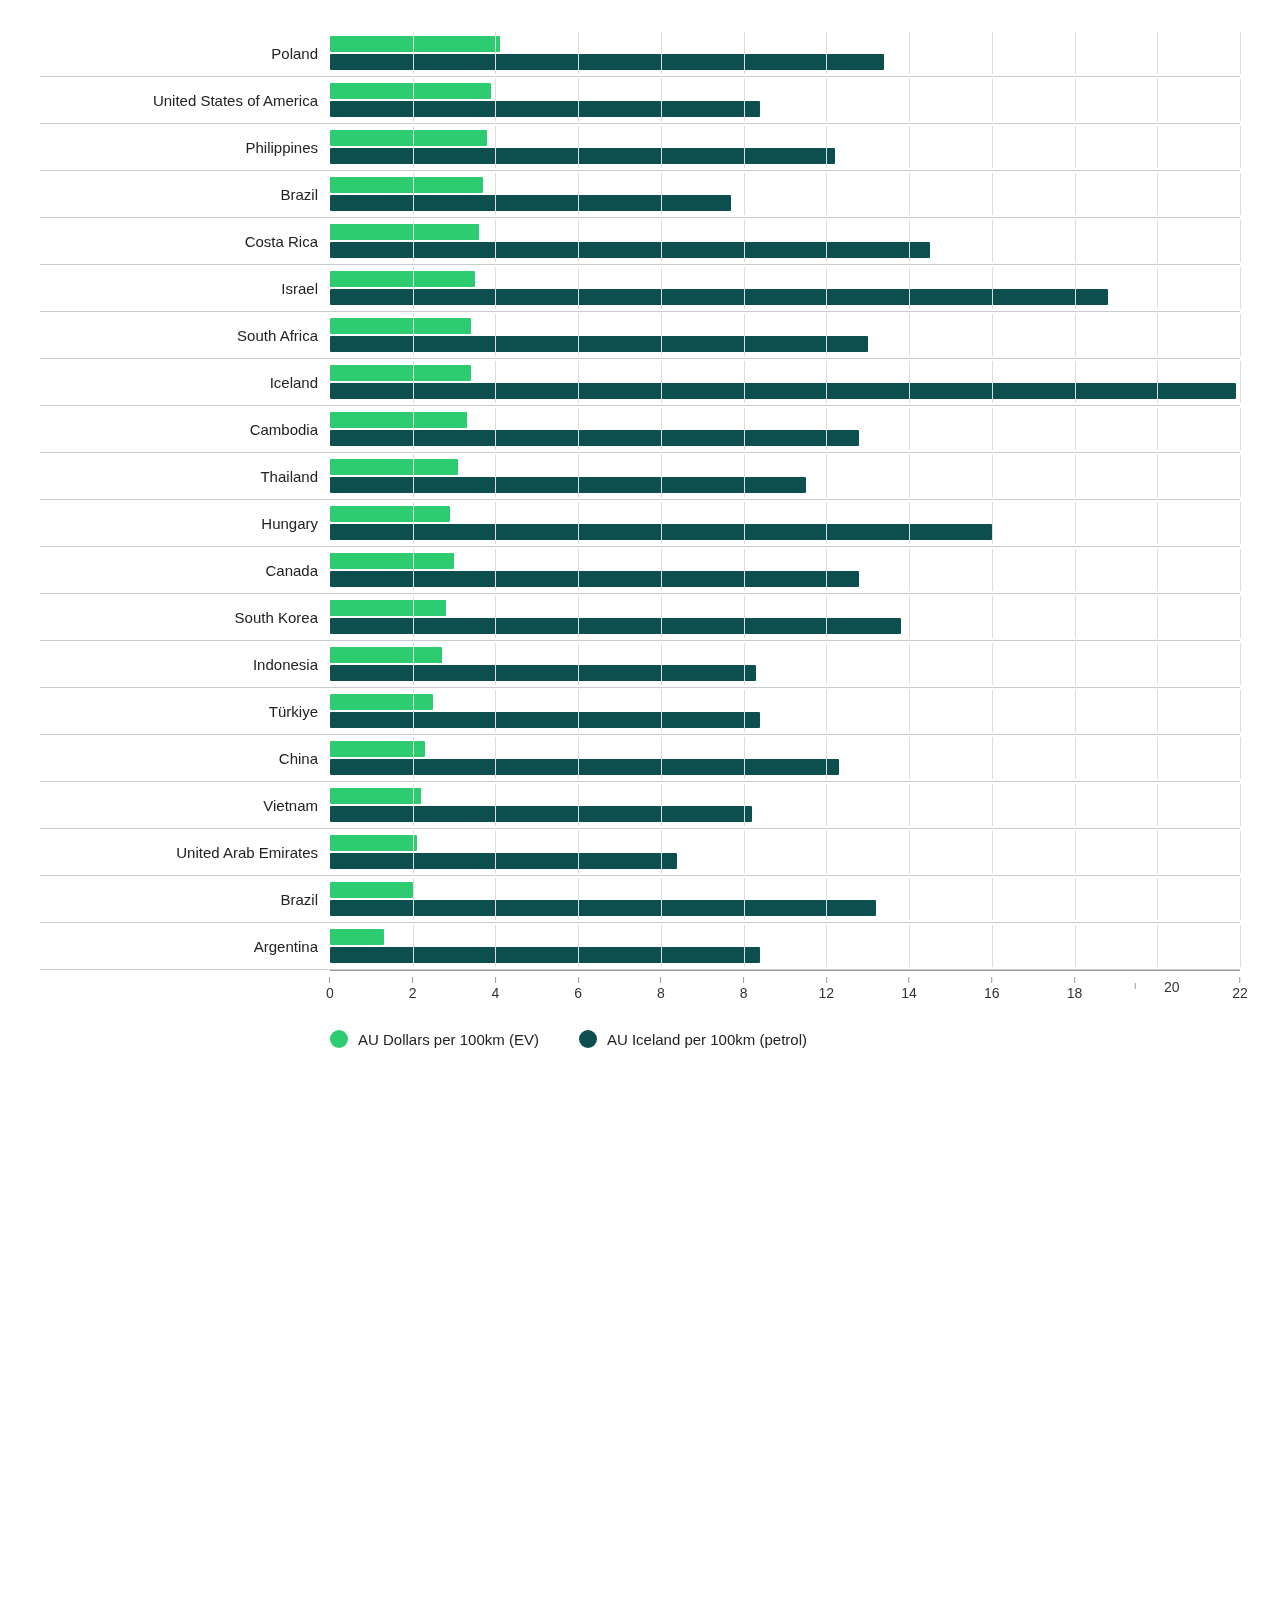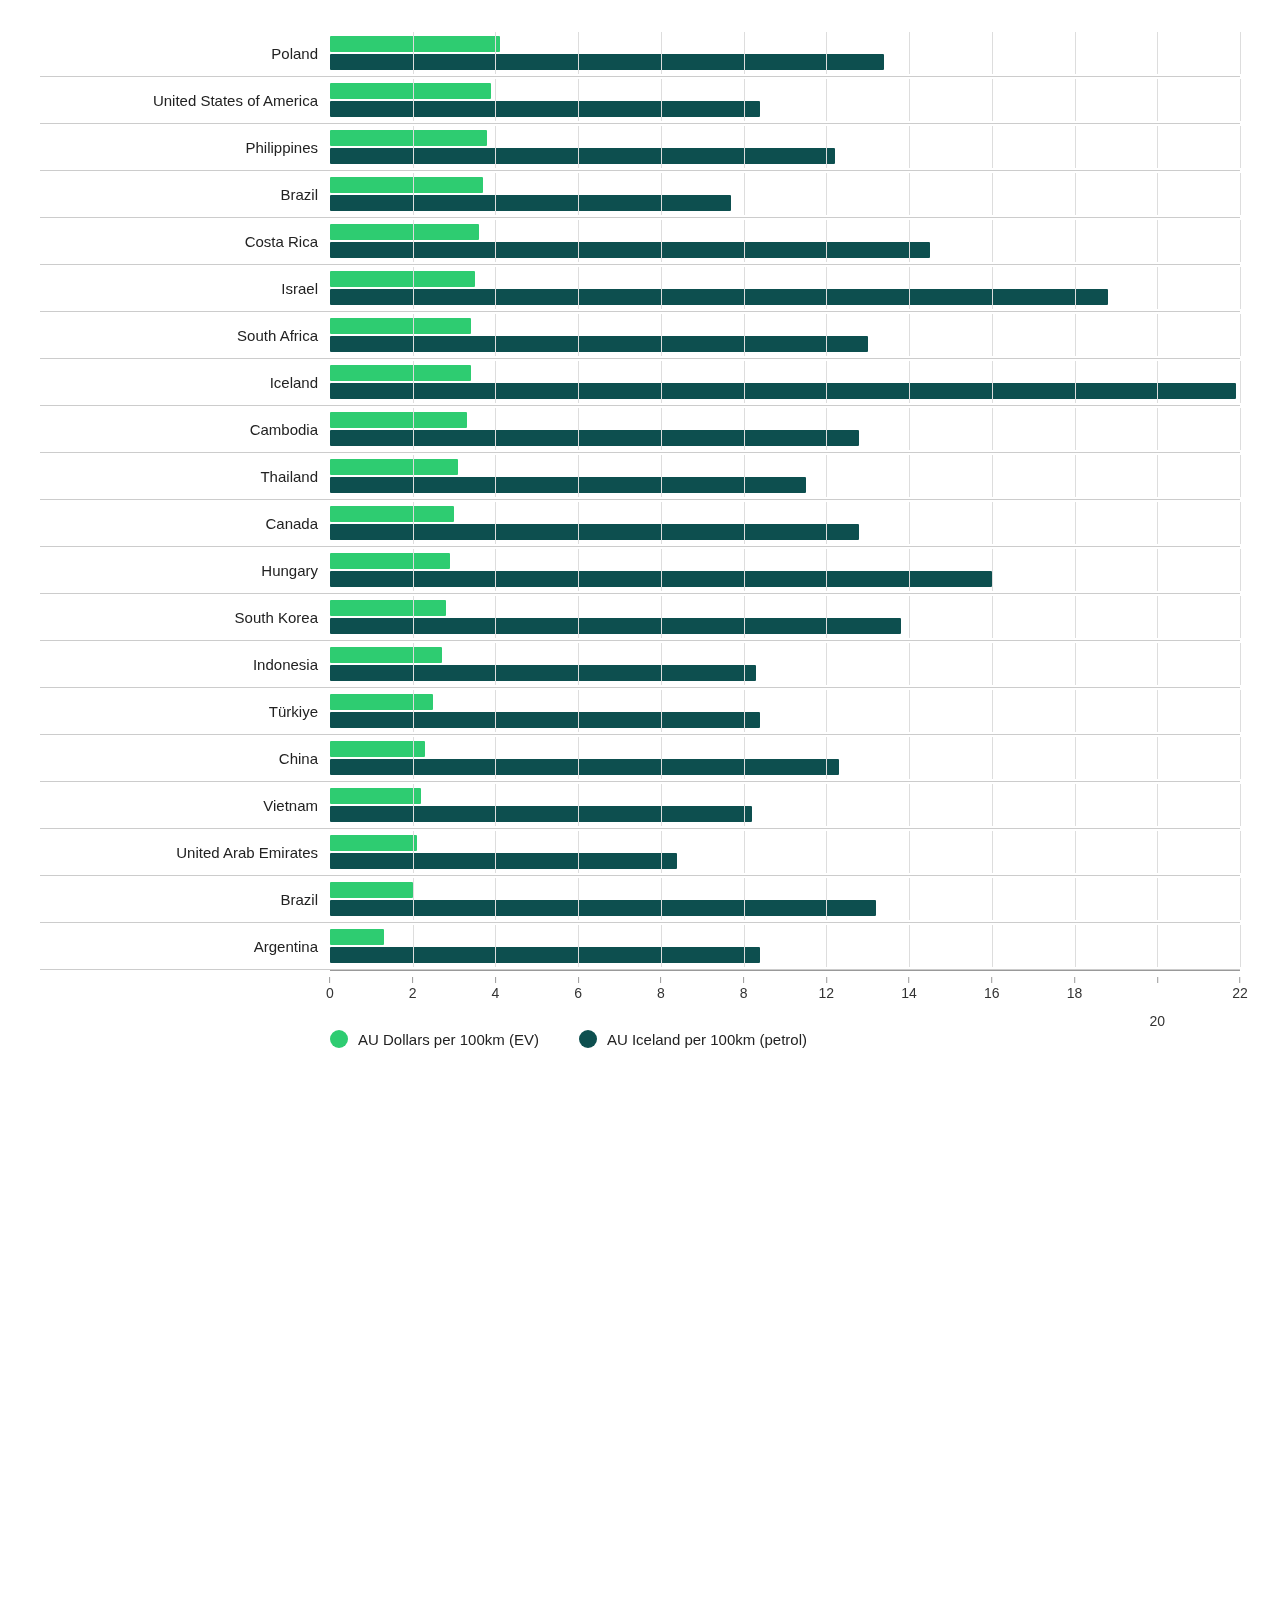--- a/index.html
+++ b/index.html
@@ -296,57 +296,57 @@
             <div class="grid-line" style="left: 72.7273%;"></div>
             <div class="grid-line" style="left: 81.8182%;"></div>
             <div class="grid-line" style="left: 90.9091%;"></div>
             <div class="grid-line" style="left: 100%;"></div>
           </div>
           <div class="bar-ev" style="width: 14.0909%;"></div>
           <div class="bar-petrol" style="width: 52.2727%;"></div>
         </div>
       </div>
       <div class="row">
+        <div class="country-label">Hungary</div>
+        <div class="bars-container" style="position: relative;">
+          <div class="grid-lines">
+            <div class="grid-line" style="left: 9.09091%;"></div>
+            <div class="grid-line" style="left: 18.1818%;"></div>
+            <div class="grid-line" style="left: 27.2727%;"></div>
+            <div class="grid-line" style="left: 36.3636%;"></div>
+            <div class="grid-line" style="left: 45.4545%;"></div>
+            <div class="grid-line" style="left: 54.5455%;"></div>
+            <div class="grid-line" style="left: 63.6364%;"></div>
+            <div class="grid-line" style="left: 72.7273%;"></div>
+            <div class="grid-line" style="left: 81.8182%;"></div>
+            <div class="grid-line" style="left: 90.9091%;"></div>
+            <div class="grid-line" style="left: 100%;"></div>
+          </div>
+          <div class="bar-ev" style="width: 13.1818%;"></div>
+          <div class="bar-petrol" style="width: 72.7273%;"></div>
+        </div>
+      </div>
+      <div class="row">
         <div class="country-label">Canada</div>
         <div class="bars-container" style="position: relative;">
           <div class="grid-lines">
             <div class="grid-line" style="left: 9.09091%;"></div>
             <div class="grid-line" style="left: 18.1818%;"></div>
             <div class="grid-line" style="left: 27.2727%;"></div>
             <div class="grid-line" style="left: 36.3636%;"></div>
             <div class="grid-line" style="left: 45.4545%;"></div>
             <div class="grid-line" style="left: 54.5455%;"></div>
             <div class="grid-line" style="left: 63.6364%;"></div>
             <div class="grid-line" style="left: 72.7273%;"></div>
             <div class="grid-line" style="left: 81.8182%;"></div>
             <div class="grid-line" style="left: 90.9091%;"></div>
             <div class="grid-line" style="left: 100%;"></div>
           </div>
           <div class="bar-ev" style="width: 13.6364%;"></div>
           <div class="bar-petrol" style="width: 58.1818%;"></div>
-        </div>
-      </div>
-      <div class="row">
-        <div class="country-label">Hungary</div>
-        <div class="bars-container" style="position: relative;">
-          <div class="grid-lines">
-            <div class="grid-line" style="left: 9.09091%;"></div>
-            <div class="grid-line" style="left: 18.1818%;"></div>
-            <div class="grid-line" style="left: 27.2727%;"></div>
-            <div class="grid-line" style="left: 36.3636%;"></div>
-            <div class="grid-line" style="left: 45.4545%;"></div>
-            <div class="grid-line" style="left: 54.5455%;"></div>
-            <div class="grid-line" style="left: 63.6364%;"></div>
-            <div class="grid-line" style="left: 72.7273%;"></div>
-            <div class="grid-line" style="left: 81.8182%;"></div>
-            <div class="grid-line" style="left: 90.9091%;"></div>
-            <div class="grid-line" style="left: 100%;"></div>
-          </div>
-          <div class="bar-ev" style="width: 13.1818%;"></div>
-          <div class="bar-petrol" style="width: 72.7273%;"></div>
         </div>
       </div>
       <div class="row">
         <div class="country-label">South Korea</div>
         <div class="bars-container" style="position: relative;">
           <div class="grid-lines">
             <div class="grid-line" style="left: 9.09091%;"></div>
             <div class="grid-line" style="left: 18.1818%;"></div>
             <div class="grid-line" style="left: 27.2727%;"></div>
             <div class="grid-line" style="left: 36.3636%;"></div>
@@ -537,21 +537,21 @@
         <span style="font-size: 14px; color: rgb(51, 51, 51); margin-top: 2px;">14</span>
       </div>
       <div style="position: absolute; left: 72.7273%; transform: translateX(-50%); display: flex; flex-direction: column; align-items: center;">
         <div style="width: 1px; height: 6px; background: rgb(153, 153, 153);"></div>
         <span style="font-size: 14px; color: rgb(51, 51, 51); margin-top: 2px;">16</span>
       </div>
       <div style="position: absolute; left: 81.8182%; transform: translateX(-50%); display: flex; flex-direction: column; align-items: center;">
         <div style="width: 1px; height: 6px; background: rgb(153, 153, 153);"></div>
         <span style="font-size: 14px; color: rgb(51, 51, 51); margin-top: 2px;">18</span>
       </div>
-      <div style="position: absolute; left: 90.9091%; transform: translateX(-50%); display: flex; flex-direction: column; align-items: center; gap: 28px;">
+      <div style="position: absolute; left: 90.9091%; transform: translateX(-50%); display: flex; flex-direction: row; align-items: center; gap: 28px;">
         <div style="width: 1px; height: 6px; background: rgb(153, 153, 153);"></div>
         <span style="font-size: 14px; color: rgb(51, 51, 51); margin-top: 2px;">20</span>
       </div>
       <div style="position: absolute; left: 100%; transform: translateX(-50%); display: flex; flex-direction: column; align-items: center;">
         <div style="width: 1px; height: 6px; background: rgb(153, 153, 153);"></div>
         <span style="font-size: 14px; color: rgb(51, 51, 51); margin-top: 2px;">22</span>
       </div>
     </div>
   <div class="legend">
     <div class="legend-item">

